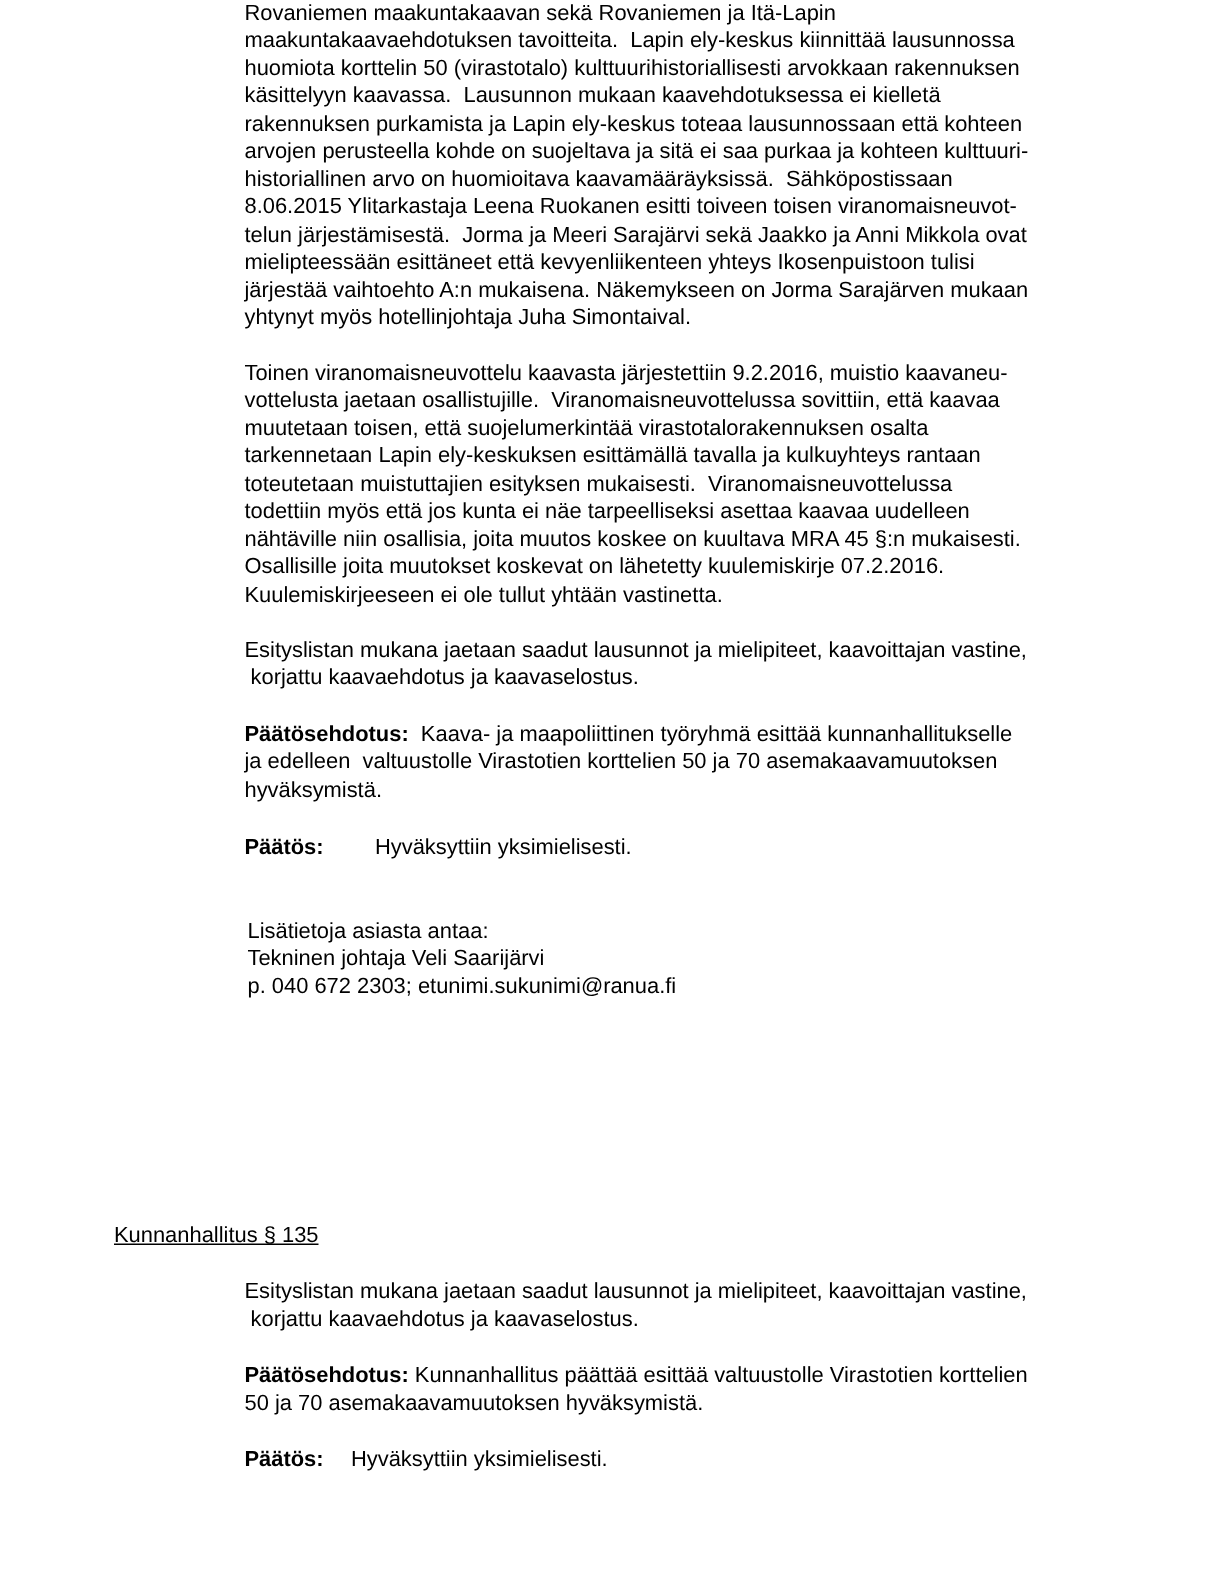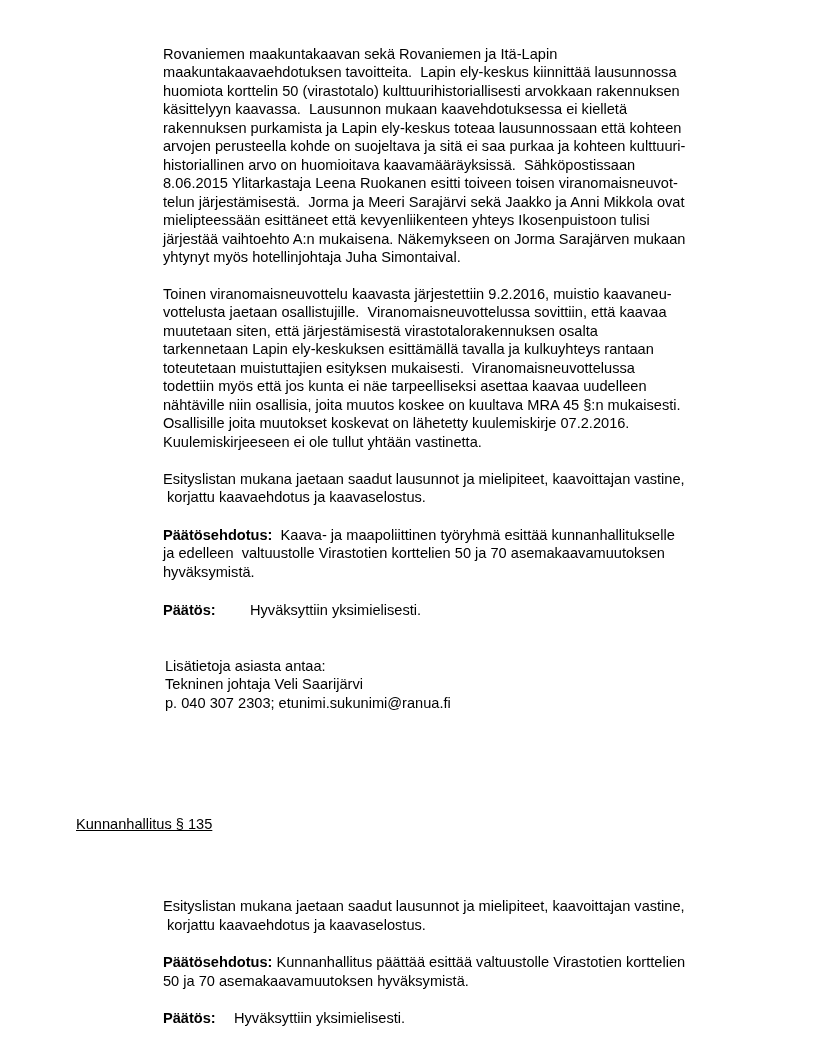--- a/index.html
+++ b/index.html
@@ -1,18 +1,18 @@
 <!DOCTYPE html>
 <html><head>
   <meta charset="utf-8">
   <style>
     html, body { margin: 0; padding: 0; background: #ffffff; }
     body { width: 816px; height: 1056px; position: relative; overflow: hidden;
            font-family: "Liberation Sans", sans-serif; font-size: 14.6px; color: #000; }
-    .line { position: absolute; left: 163px; white-space: pre; line-height: 18px; margin-top: 45px; }
+    .line { position: absolute; left: 163px; white-space: pre; line-height: 18px; }
     .label { font-weight: bold; }
     .sec { position: absolute; left: 76px; top: 815px; white-space: pre; line-height: 18px; text-decoration: underline; }
   </style>
 </head>
 <body>
 
 <div>
   <div class="line" style="top:0px">Rovaniemen maakuntakaavan sekä Rovaniemen ja Itä-Lapin</div>
   <div class="line" style="top:18px">maakuntakaavaehdotuksen tavoitteita.  Lapin ely-keskus kiinnittää lausunnossa</div>
   <div class="line" style="top:37px">huomiota korttelin 50 (virastotalo) kulttuurihistoriallisesti arvokkaan rakennuksen</div>
@@ -23,21 +23,21 @@
   <div class="line" style="top:129px">8.06.2015 Ylitarkastaja Leena Ruokanen esitti toiveen toisen viranomaisneuvot-</div>
   <div class="line" style="top:148px">telun järjestämisestä.  Jorma ja Meeri Sarajärvi sekä Jaakko ja Anni Mikkola ovat</div>
   <div class="line" style="top:166px">mielipteessään esittäneet että kevyenliikenteen yhteys Ikosenpuistoon tulisi</div>
   <div class="line" style="top:185px">järjestää vaihtoehto A:n mukaisena. Näkemykseen on Jorma Sarajärven mukaan</div>
   <div class="line" style="top:203px">yhtynyt myös hotellinjohtaja Juha Simontaival.</div>
 </div>
 
 <div>
   <div class="line" style="top:240px">Toinen viranomaisneuvottelu kaavasta järjestettiin 9.2.2016, muistio kaavaneu-</div>
   <div class="line" style="top:258px">vottelusta jaetaan osallistujille.  Viranomaisneuvottelussa sovittiin, että kaavaa</div>
-  <div class="line" style="top:277px">muutetaan siten, että järjestämisestä virastotalorakennuksen osalta</div>
+  <div class="line" style="top:277px">muutetaan toisen, että suojelumerkintää virastotalorakennuksen osalta</div>
   <div class="line" style="top:295px">tarkennetaan Lapin ely-keskuksen esittämällä tavalla ja kulkuyhteys rantaan</div>
   <div class="line" style="top:314px">toteutetaan muistuttajien esityksen mukaisesti.  Viranomaisneuvottelussa</div>
   <div class="line" style="top:332px">todettiin myös että jos kunta ei näe tarpeelliseksi asettaa kaavaa uudelleen</div>
   <div class="line" style="top:351px">nähtäville niin osallisia, joita muutos koskee on kuultava MRA 45 §:n mukaisesti.</div>
   <div class="line" style="top:369px">Osallisille joita muutokset koskevat on lähetetty kuulemiskirje 07.2.2016.</div>
   <div class="line" style="top:388px">Kuulemiskirjeeseen ei ole tullut yhtään vastinetta.</div>
 </div>
 
 <div>
   <div class="line" style="top:425px">Esityslistan mukana jaetaan saadut lausunnot ja mielipiteet, kaavoittajan vastine,</div>
@@ -51,21 +51,21 @@
 </div>
 
 <div>
   <div class="line" style="top:556px"><span class="label">Päätös:</span></div>
   <div class="line" style="top:556px; left:250px">Hyväksyttiin yksimielisesti.</div>
 </div>
 
 <div>
   <div class="line" style="top:612px; left:165px">Lisätietoja asiasta antaa:</div>
   <div class="line" style="top:630px; left:165px">Tekninen johtaja Veli Saarijärvi</div>
-  <div class="line" style="top:649px; left:165px">p. 040 307 2303; etunimi.sukunimi@ranua.fi</div>
+  <div class="line" style="top:649px; left:165px">p. 040 672 2303; etunimi.sukunimi@ranua.fi</div>
 </div>
 
 <div>
   <div class="sec">Kunnanhallitus § 135</div>
   <div class="line" style="top:852px">Esityslistan mukana jaetaan saadut lausunnot ja mielipiteet, kaavoittajan vastine,</div>
   <div class="line" style="top:871px"> korjattu kaavaehdotus ja kaavaselostus.</div>
 
   <div class="line" style="top:908px"><span class="label">Päätösehdotus:</span><span> Kunnanhallitus päättää esittää valtuustolle Virastotien korttelien</span></div>
   <div class="line" style="top:927px">50 ja 70 asemakaavamuutoksen hyväksymistä.</div>
 

